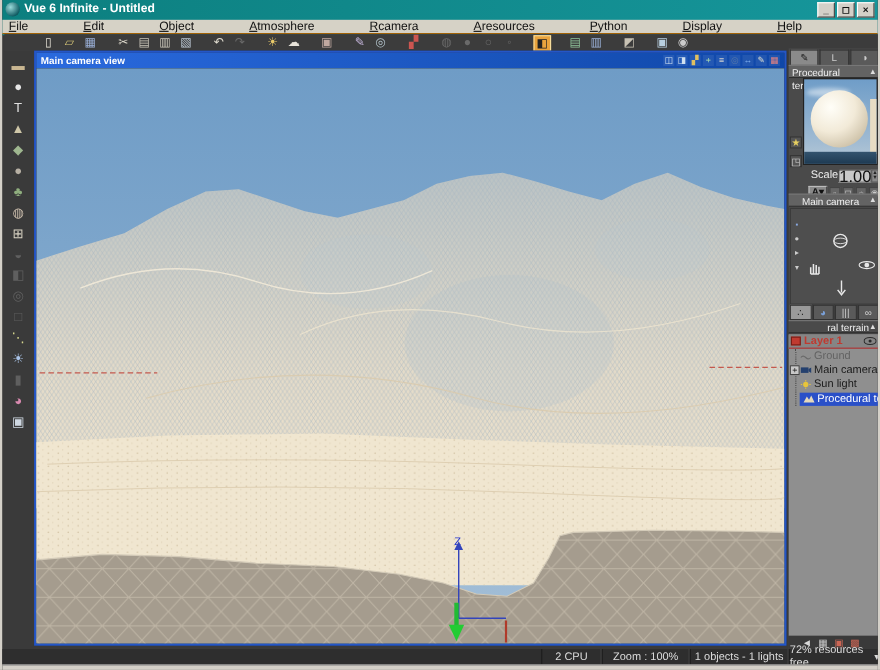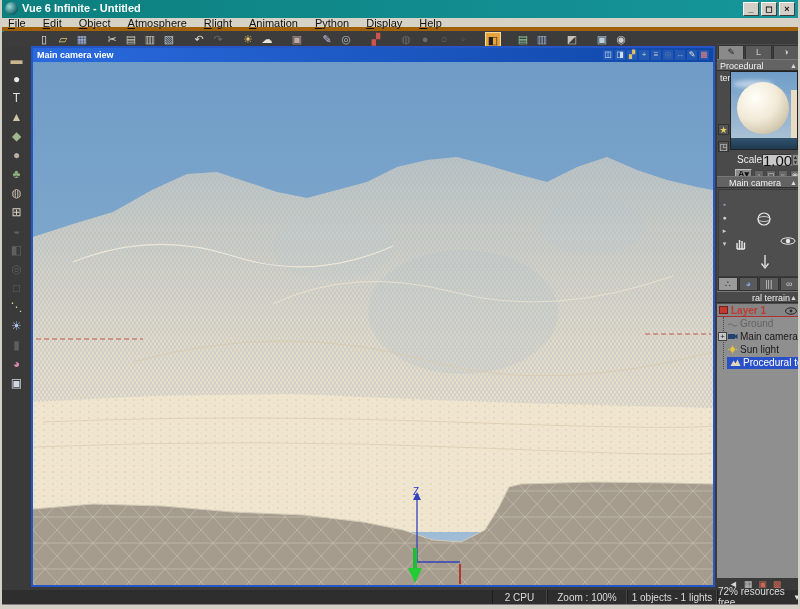--- a/index.html
+++ b/index.html
@@ -9,21 +9,21 @@
   
   .titlebar{position:absolute;left:0;top:0;width:100%;height:32px;
     background:linear-gradient(90deg,#0c7f7f,#16969b);display:flex;align-items:flex-start;padding:2px 3px;}
   .appicon{width:13px;height:13px;border-radius:50%;
     background:radial-gradient(circle at 35% 35%,#9adada,#135f66 70%,#062c30);margin-right:4px;flex:none;}
   .title{color:#fff;font-size:11px;font-weight:bold;flex:1;white-space:nowrap;}
   .winbtn{width:16px;height:14px;margin-left:2px;background:#d4d0c8;color:#111;font-size:9px;font-weight:bold;
     line-height:12px;text-align:center;border:1px solid;border-color:#fff #404040 #404040 #fff;}
   
   .menubar{position:absolute;left:0;top:18px;width:100%;height:13px;background:#d6d2c6;
-    display:flex;align-items:center;padding-left:6px;border-bottom:4px solid #a16207;}
+    display:flex;align-items:center;padding-left:6px;border-bottom:1px solid #a16207;gap:33px;}
   .menu-item{font-size:11px;color:#111;margin-right:17px;white-space:nowrap;}
   .mkey{text-decoration:underline;}
   
   .toolbar{position:absolute;left:2px;top:31px;width:796px;height:16px;background:#3c3c3c;
     display:flex;align-items:center;gap:3px;padding-left:32px;}
   .tb-icon{width:16px;height:15px;font-size:11px;line-height:15px;text-align:center;color:#c8c0b0;flex:none;cursor:default;}
   .tb-icon.disabled{color:#6a6a6a;}
   .tb-icon.active{background:#e8a33d;border:1px solid #f6dc9c;color:#222;}
   .tb-icon.gap{width:8px;}
   
@@ -111,22 +111,22 @@
         <div class="winbtn"><span>×</span></div>
       </div>
   </div>
 
   <div class="menubar">
 
   <div class="menu-item"><span class="mkey">F</span><span>ile</span></div>
       <div class="menu-item"><span class="mkey">E</span><span>dit</span></div>
       <div class="menu-item"><span class="mkey">O</span><span>bject</span></div>
       <div class="menu-item"><span class="mkey">A</span><span>tmosphere</span></div>
-      <div class="menu-item"><span class="mkey">R</span><span>light</span></div>
-      <div class="menu-item"><span class="mkey">A</span><span>nimation</span></div>
+      <div class="menu-item"><span class="mkey">R</span><span>camera</span></div>
+      <div class="menu-item"><span class="mkey">A</span><span>resources</span></div>
       <div class="menu-item"><span class="mkey">P</span><span>ython</span></div>
       <div class="menu-item"><span class="mkey">D</span><span>isplay</span></div>
       <div class="menu-item"><span class="mkey">H</span><span>elp</span></div>
     </div>
 
   <div class="toolbar">
 
   <span class="tb-icon" style="color: rgb(232, 228, 216);"><span>▯</span></span>
       <span class="tb-icon" style="color: rgb(216, 200, 120);"><span>▱</span></span>
       <span class="tb-icon" style="color: rgb(154, 176, 216);"><span>▦</span></span>

